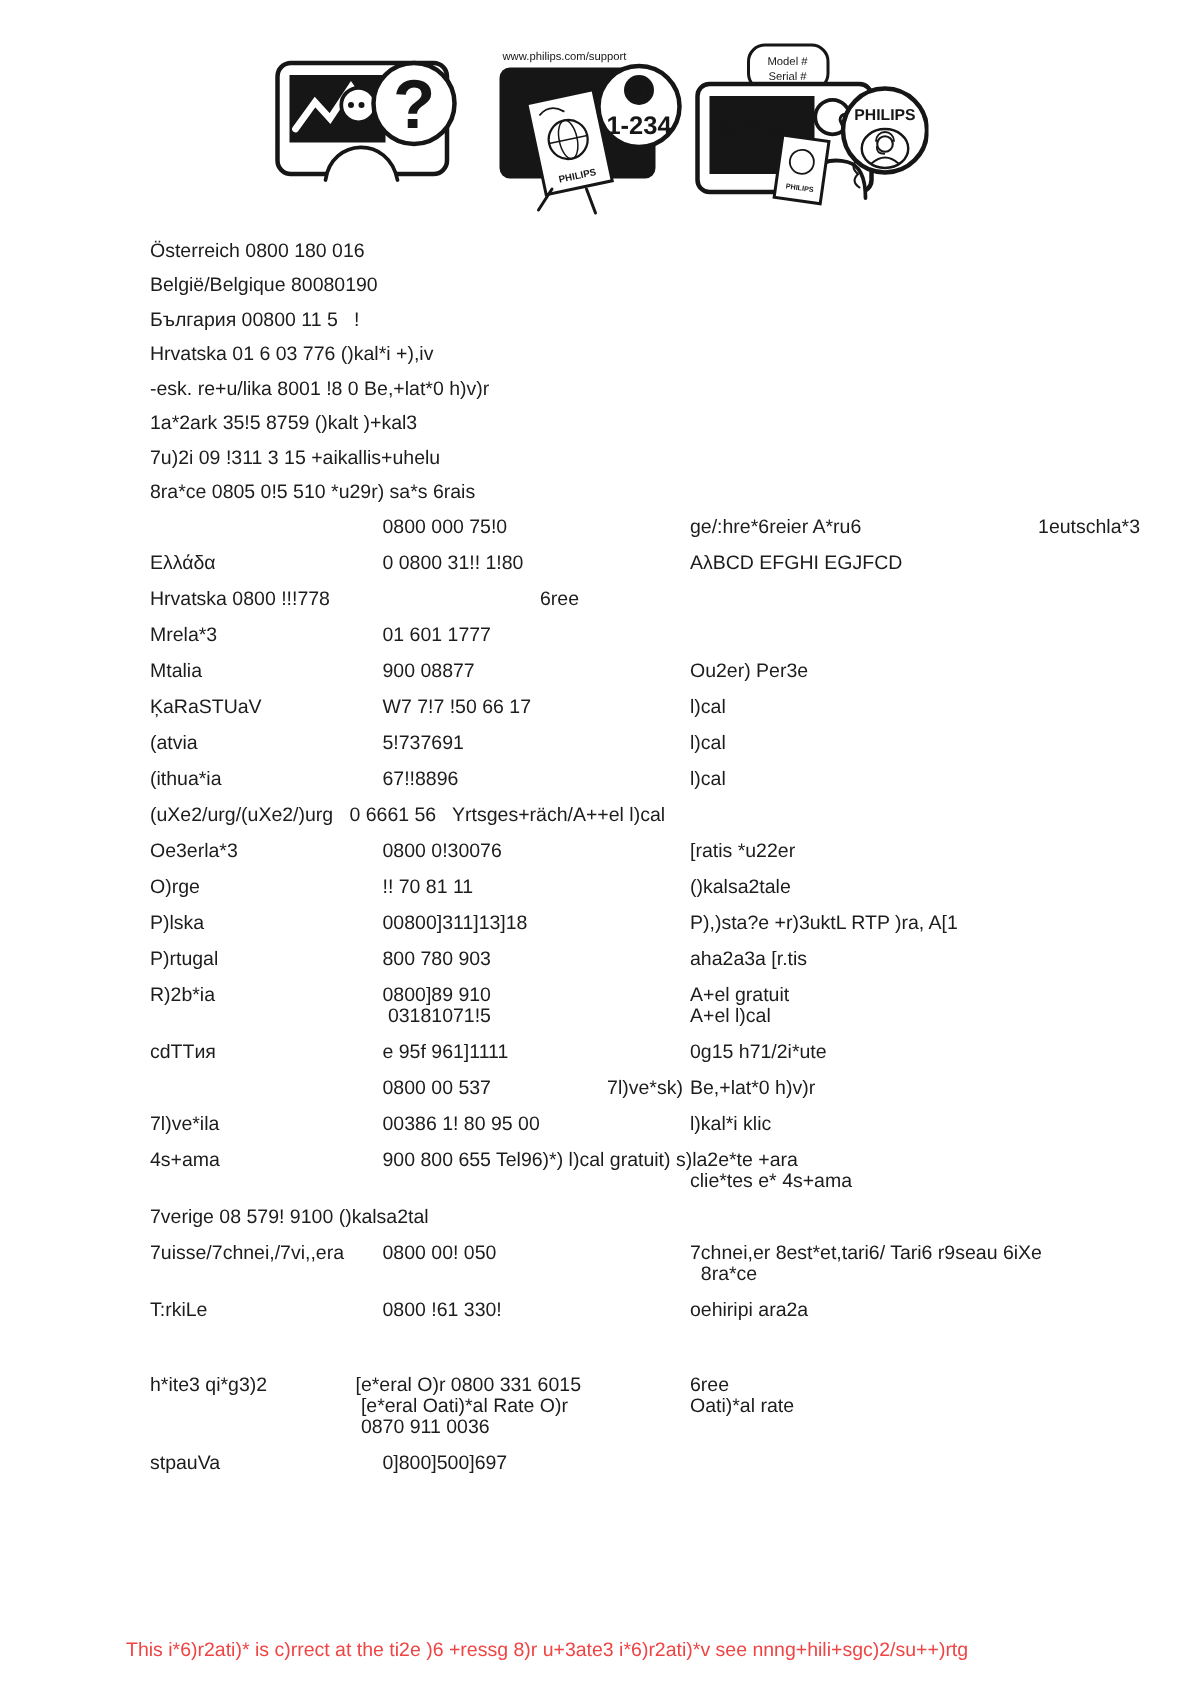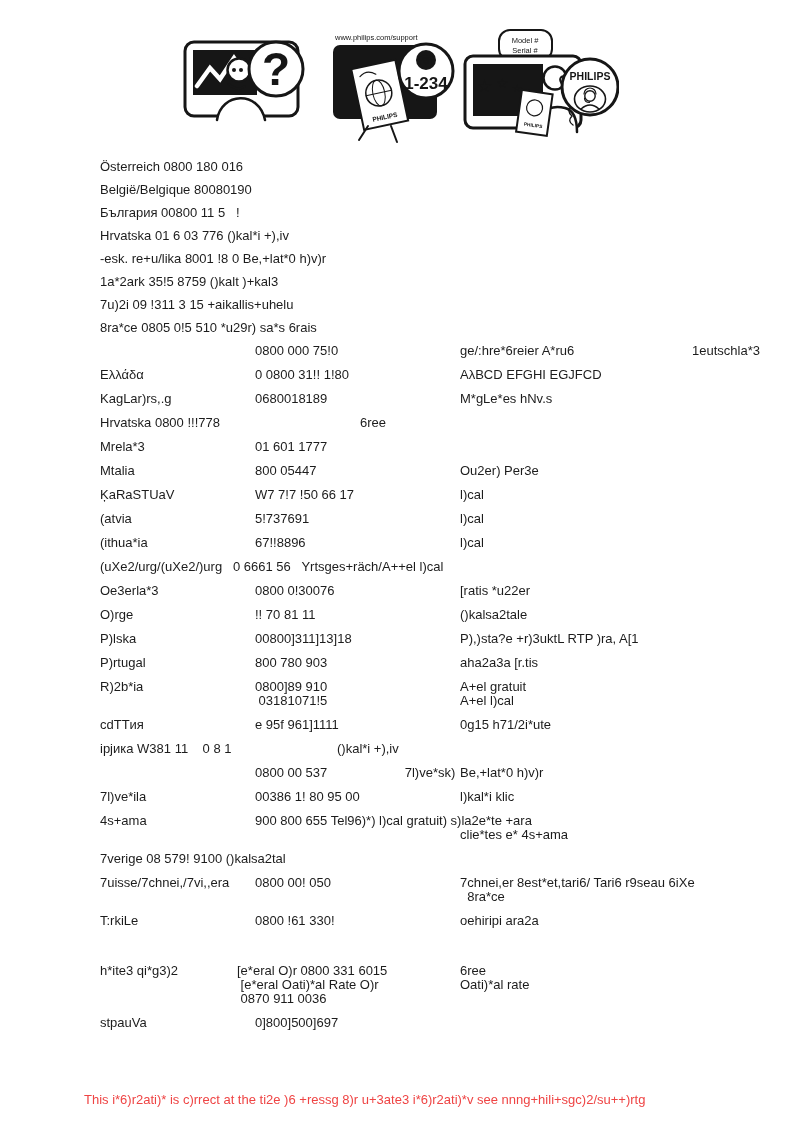--- a/index.html
+++ b/index.html
@@ -95,35 +95,33 @@
     <div class="row tight" style="min-height: 14px;"><span class="c">Österreich 0800 180 016</span></div>
     <div class="row tight" style="min-height: 14px;"><span class="c">België/Belgique 80080190</span></div>
     <div class="row tight" style="min-height: 14px;"><span class="c">България 00800 11 5   !</span></div>
     <div class="row tight" style="min-height: 14px;"><span class="c">Hrvatska 01 6 03 776 ()kal*i +),iv</span></div>
     <div class="row tight" style="min-height: 14px;"><span class="c">-esk. re+u/lika 8001 !8 0 Be,+lat*0 h)v)r</span></div>
     <div class="row tight" style="min-height: 14px;"><span class="c">1a*2ark 35!5 8759 ()kalt )+kal3</span></div>
     <div class="row tight" style="min-height: 14px;"><span class="c">7u)2i 09 !311 3 15 +aikallis+uhelu</span></div>
     <div class="row tight" style="min-height: 14px;"><span class="c">8ra*ce 0805 0!5 510 *u29r) sa*s 6rais</span></div>
     <div class="row" style="min-height: 14px; text-align: right;"><span class="c">1eutschla*3</span><span class="p"><span class="line">0800 000 75!0</span></span><span class="n"><span class="line">ge/:hre*6reier A*ru6</span></span></div>
     <div class="row" style="min-height: 14px;"><span class="c">Ελλάδα</span><span class="p"><span class="line">0 0800 31!! 1!80</span></span><span class="n"><span class="line">AλBCD EFGHI EGJFCD</span></span></div>
-    <div class="row" style="min-height: 14px;"><span class="c">KagLar)rs,.g</span><span class="p"><span class="line">0680018189</span></span><span class="n"><span class="line">M*gLe*es hNv.s</span></span></div>
     <div class="row mid-note" style="min-height: 14px;"><span class="c">Hrvatska 0800 !!!778</span><span class="n"><span class="line">6ree</span></span></div>
     <div class="row" style="min-height: 14px;"><span class="c">Mrela*3</span><span class="p"><span class="line">01 601 1777</span></span></div>
-    <div class="row" style="min-height: 14px;"><span class="c">Mtalia</span><span class="p"><span class="line">800 05447</span></span><span class="n"><span class="line">Ou2er) Per3e</span></span></div>
+    <div class="row" style="min-height: 14px;"><span class="c">Mtalia</span><span class="p"><span class="line">900 08877</span></span><span class="n"><span class="line">Ou2er) Per3e</span></span></div>
     <div class="row" style="min-height: 14px;"><span class="c">ĶaRaSTUaV</span><span class="p"><span class="line">W7 7!7 !50 66 17</span></span><span class="n"><span class="line">l)cal</span></span></div>
     <div class="row" style="min-height: 14px;"><span class="c">(atvia</span><span class="p"><span class="line">5!737691</span></span><span class="n"><span class="line">l)cal</span></span></div>
     <div class="row" style="min-height: 14px;"><span class="c">(ithua*ia</span><span class="p"><span class="line">67!!8896</span></span><span class="n"><span class="line">l)cal</span></span></div>
     <div class="row" style="min-height: 14px;"><span class="c">(uXe2/urg/(uXe2/)urg   0 6661 56   Yrtsges+räch/A++el l)cal</span></div>
     <div class="row" style="min-height: 14px;"><span class="c">Oe3erla*3</span><span class="p"><span class="line">0800 0!30076</span></span><span class="n"><span class="line">[ratis *u22er</span></span></div>
     <div class="row" style="min-height: 14px;"><span class="c">O)rge</span><span class="p"><span class="line">!! 70 81 11</span></span><span class="n"><span class="line">()kalsa2tale</span></span></div>
     <div class="row" style="min-height: 14px;"><span class="c">P)lska</span><span class="p"><span class="line">00800]311]13]18</span></span><span class="n"><span class="line">P),)sta?e +r)3uktL RTP )ra, A[1</span></span></div>
     <div class="row" style="min-height: 14px;"><span class="c">P)rtugal</span><span class="p"><span class="line">800 780 903</span></span><span class="n"><span class="line">aha2a3a [r.tis</span></span></div>
     <div class="row" style="min-height: 28px;"><span class="c">R)2b*ia</span><span class="p"><span class="line">0800]89 910</span><span class="line"> 03181071!5</span></span><span class="n"><span class="line">A+el gratuit</span><span class="line">A+el l)cal</span></span></div>
     <div class="row" style="min-height: 14px;"><span class="c">cdTTия</span><span class="p"><span class="line">e 95f 961]1111</span></span><span class="n"><span class="line">0g15 h71/2i*ute</span></span></div>
-    <div class="row serb" style="min-height: 14px;"><span class="c">ipjика W381 11    0 8 1</span><span class="n"><span class="line">()kal*i +),iv</span></span></div>
     <div class="row" style="min-height: 14px; text-align: center;"><span class="c">7l)ve*sk)</span><span class="p"><span class="line">0800 00 537</span></span><span class="n"><span class="line">Be,+lat*0 h)v)r</span></span></div>
     <div class="row" style="min-height: 14px;"><span class="c">7l)ve*ila</span><span class="p"><span class="line">00386 1! 80 95 00</span></span><span class="n"><span class="line">l)kal*i klic</span></span></div>
     <div class="row" style="min-height: 28px;"><span class="c">4s+ama</span><span class="p"><span class="line">900 800 655 Tel96)*) l)cal gratuit) s)la2e*te +ara</span></span><span class="n"><span class="line"></span><span class="line">clie*tes e* 4s+ama</span></span></div>
     <div class="row" style="min-height: 14px;"><span class="c">7verige 08 579! 9100 ()kalsa2tal</span></div>
     <div class="row" style="min-height: 28px;"><span class="c">7uisse/7chnei,/7vi,,era</span><span class="p"><span class="line">0800 00! 050</span></span><span class="n"><span class="line">7chnei,er 8est*et,tari6/ Tari6 r9seau 6iXe</span><span class="line">  8ra*ce</span></span></div>
     <div class="row" style="min-height: 14px;"><span class="c">T:rkiLe</span><span class="p"><span class="line">0800 !61 330!</span></span><span class="n"><span class="line">oehiripi ara2a</span></span></div>
     <div class="row uk" style="min-height: 42px; margin-top: 36px;"><span class="c">h*ite3 qi*g3)2</span><span class="p"><span class="line">[e*eral O)r 0800 331 6015</span><span class="line"> [e*eral Oati)*al Rate O)r</span><span class="line"> 0870 911 0036</span></span><span class="n"><span class="line">6ree</span><span class="line">Oati)*al rate</span></span></div>
     <div class="row" style="min-height: 14px;"><span class="c">stpauVa</span><span class="p"><span class="line">0]800]500]697</span></span></div>
   </div>
 

